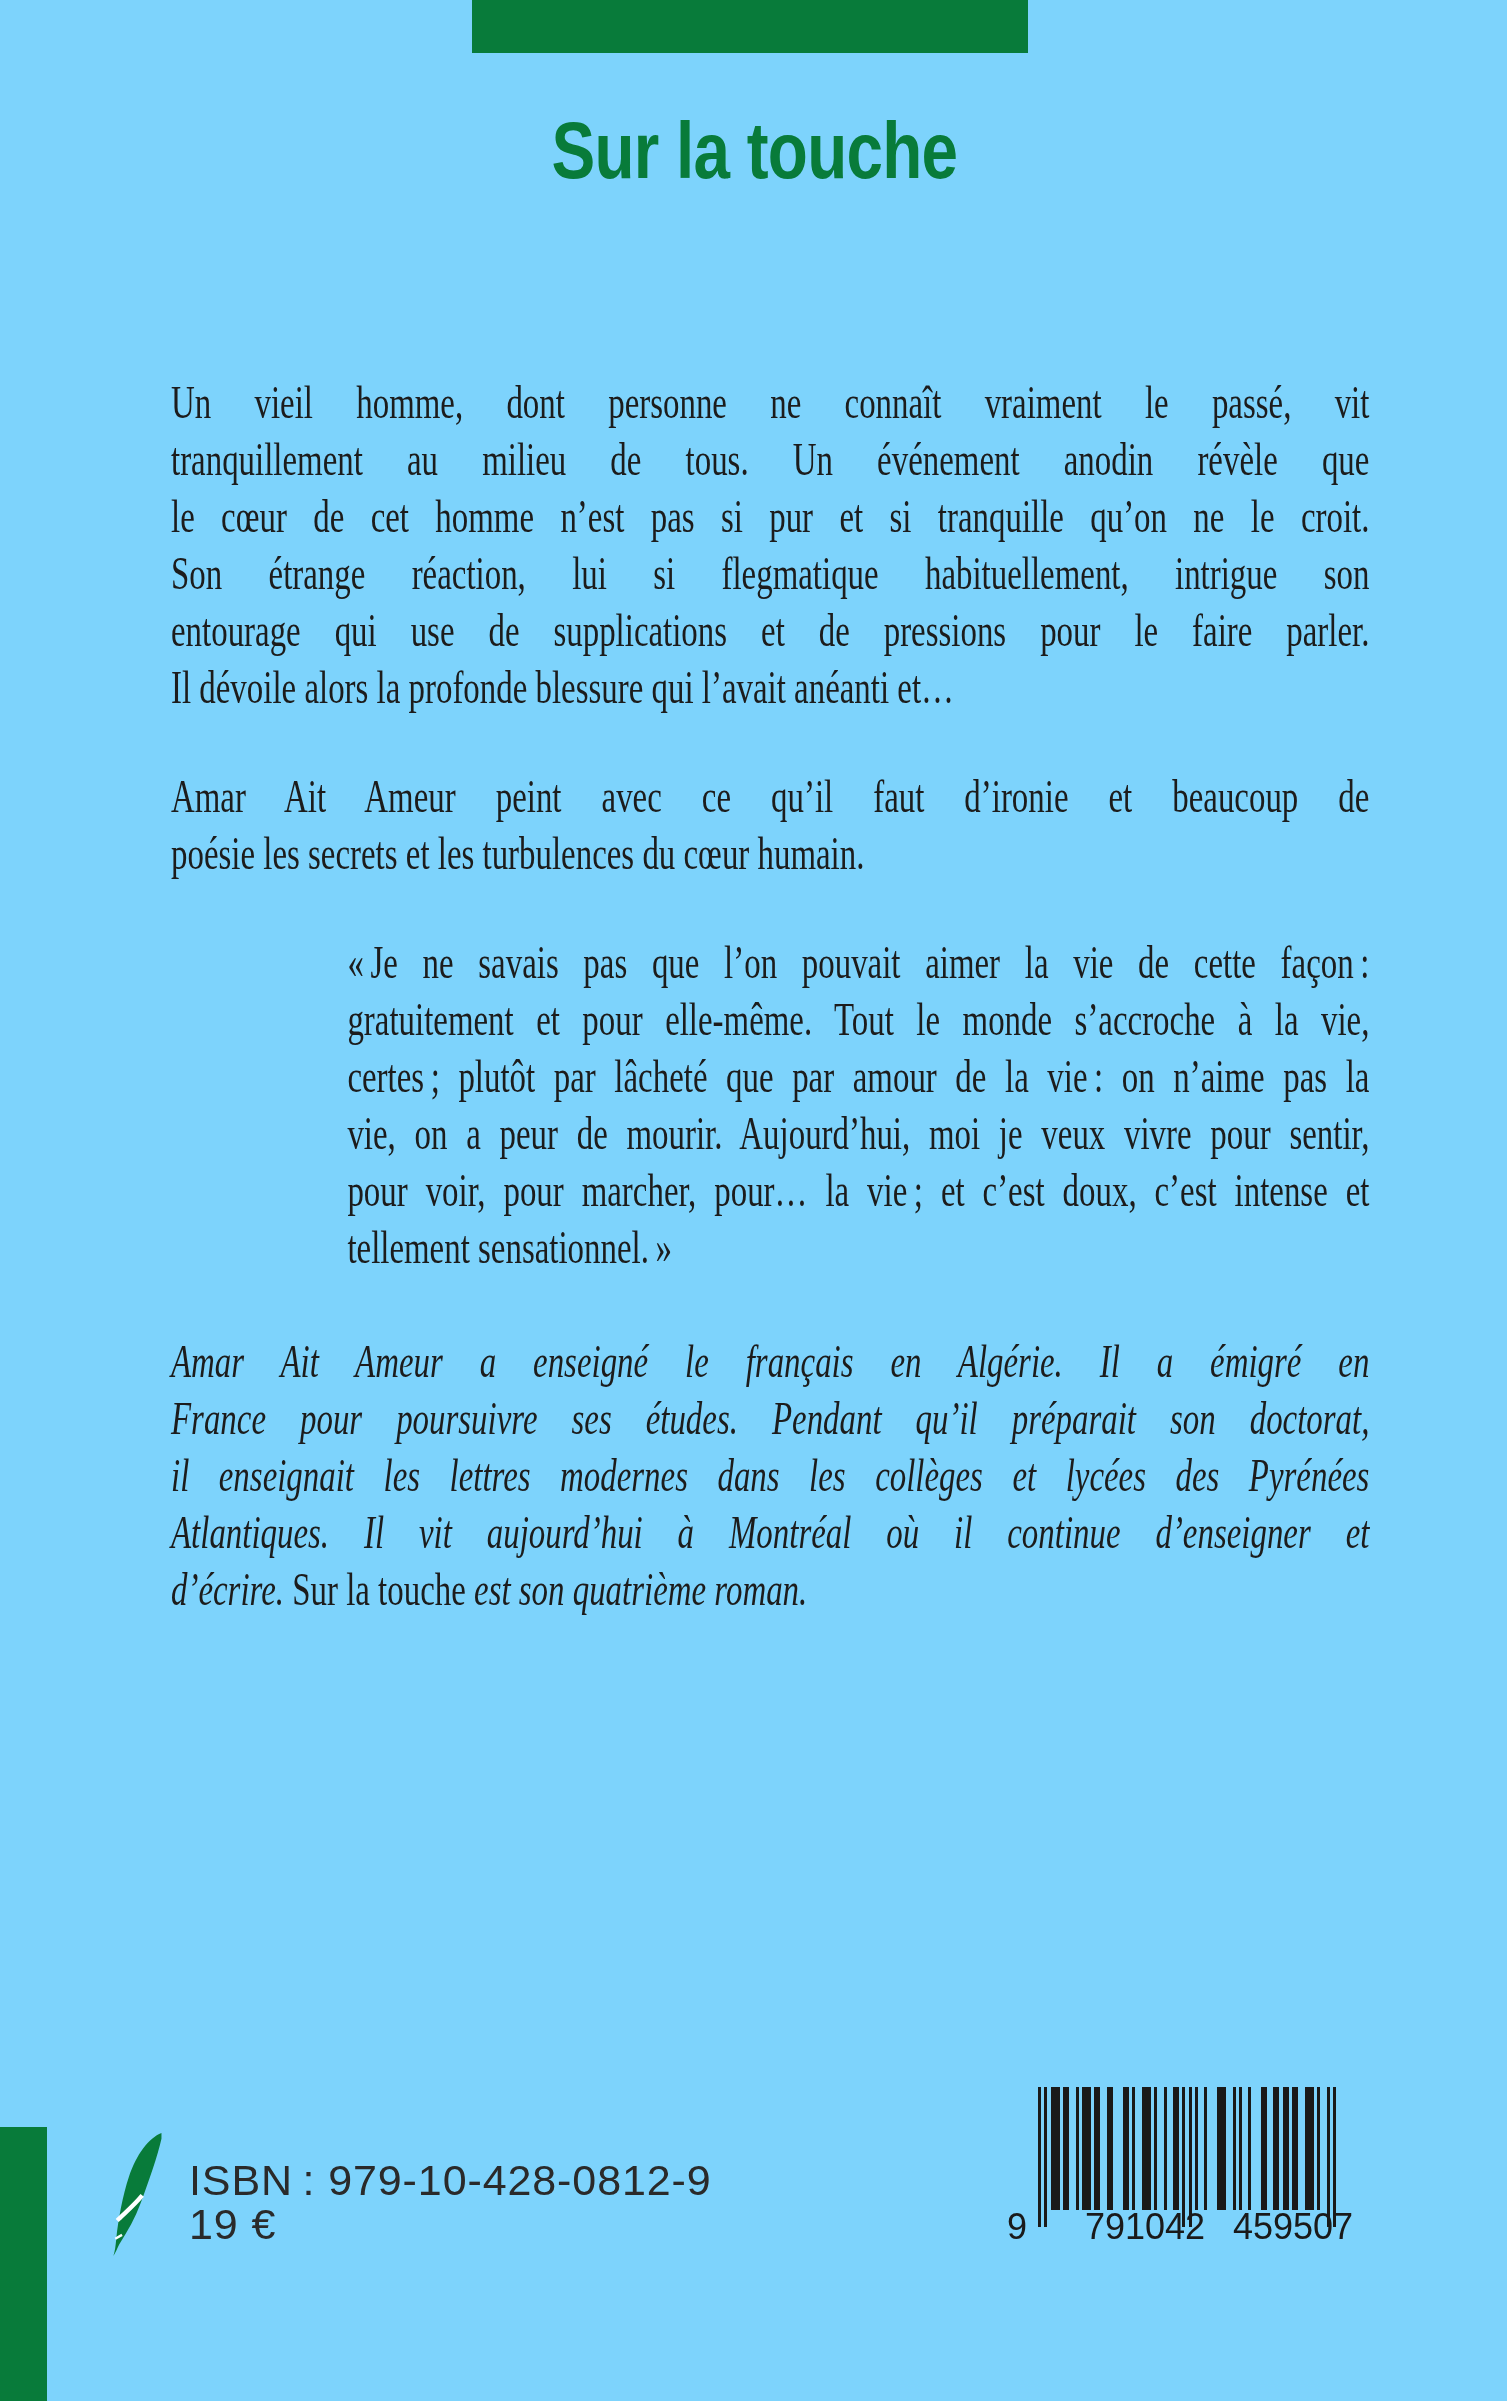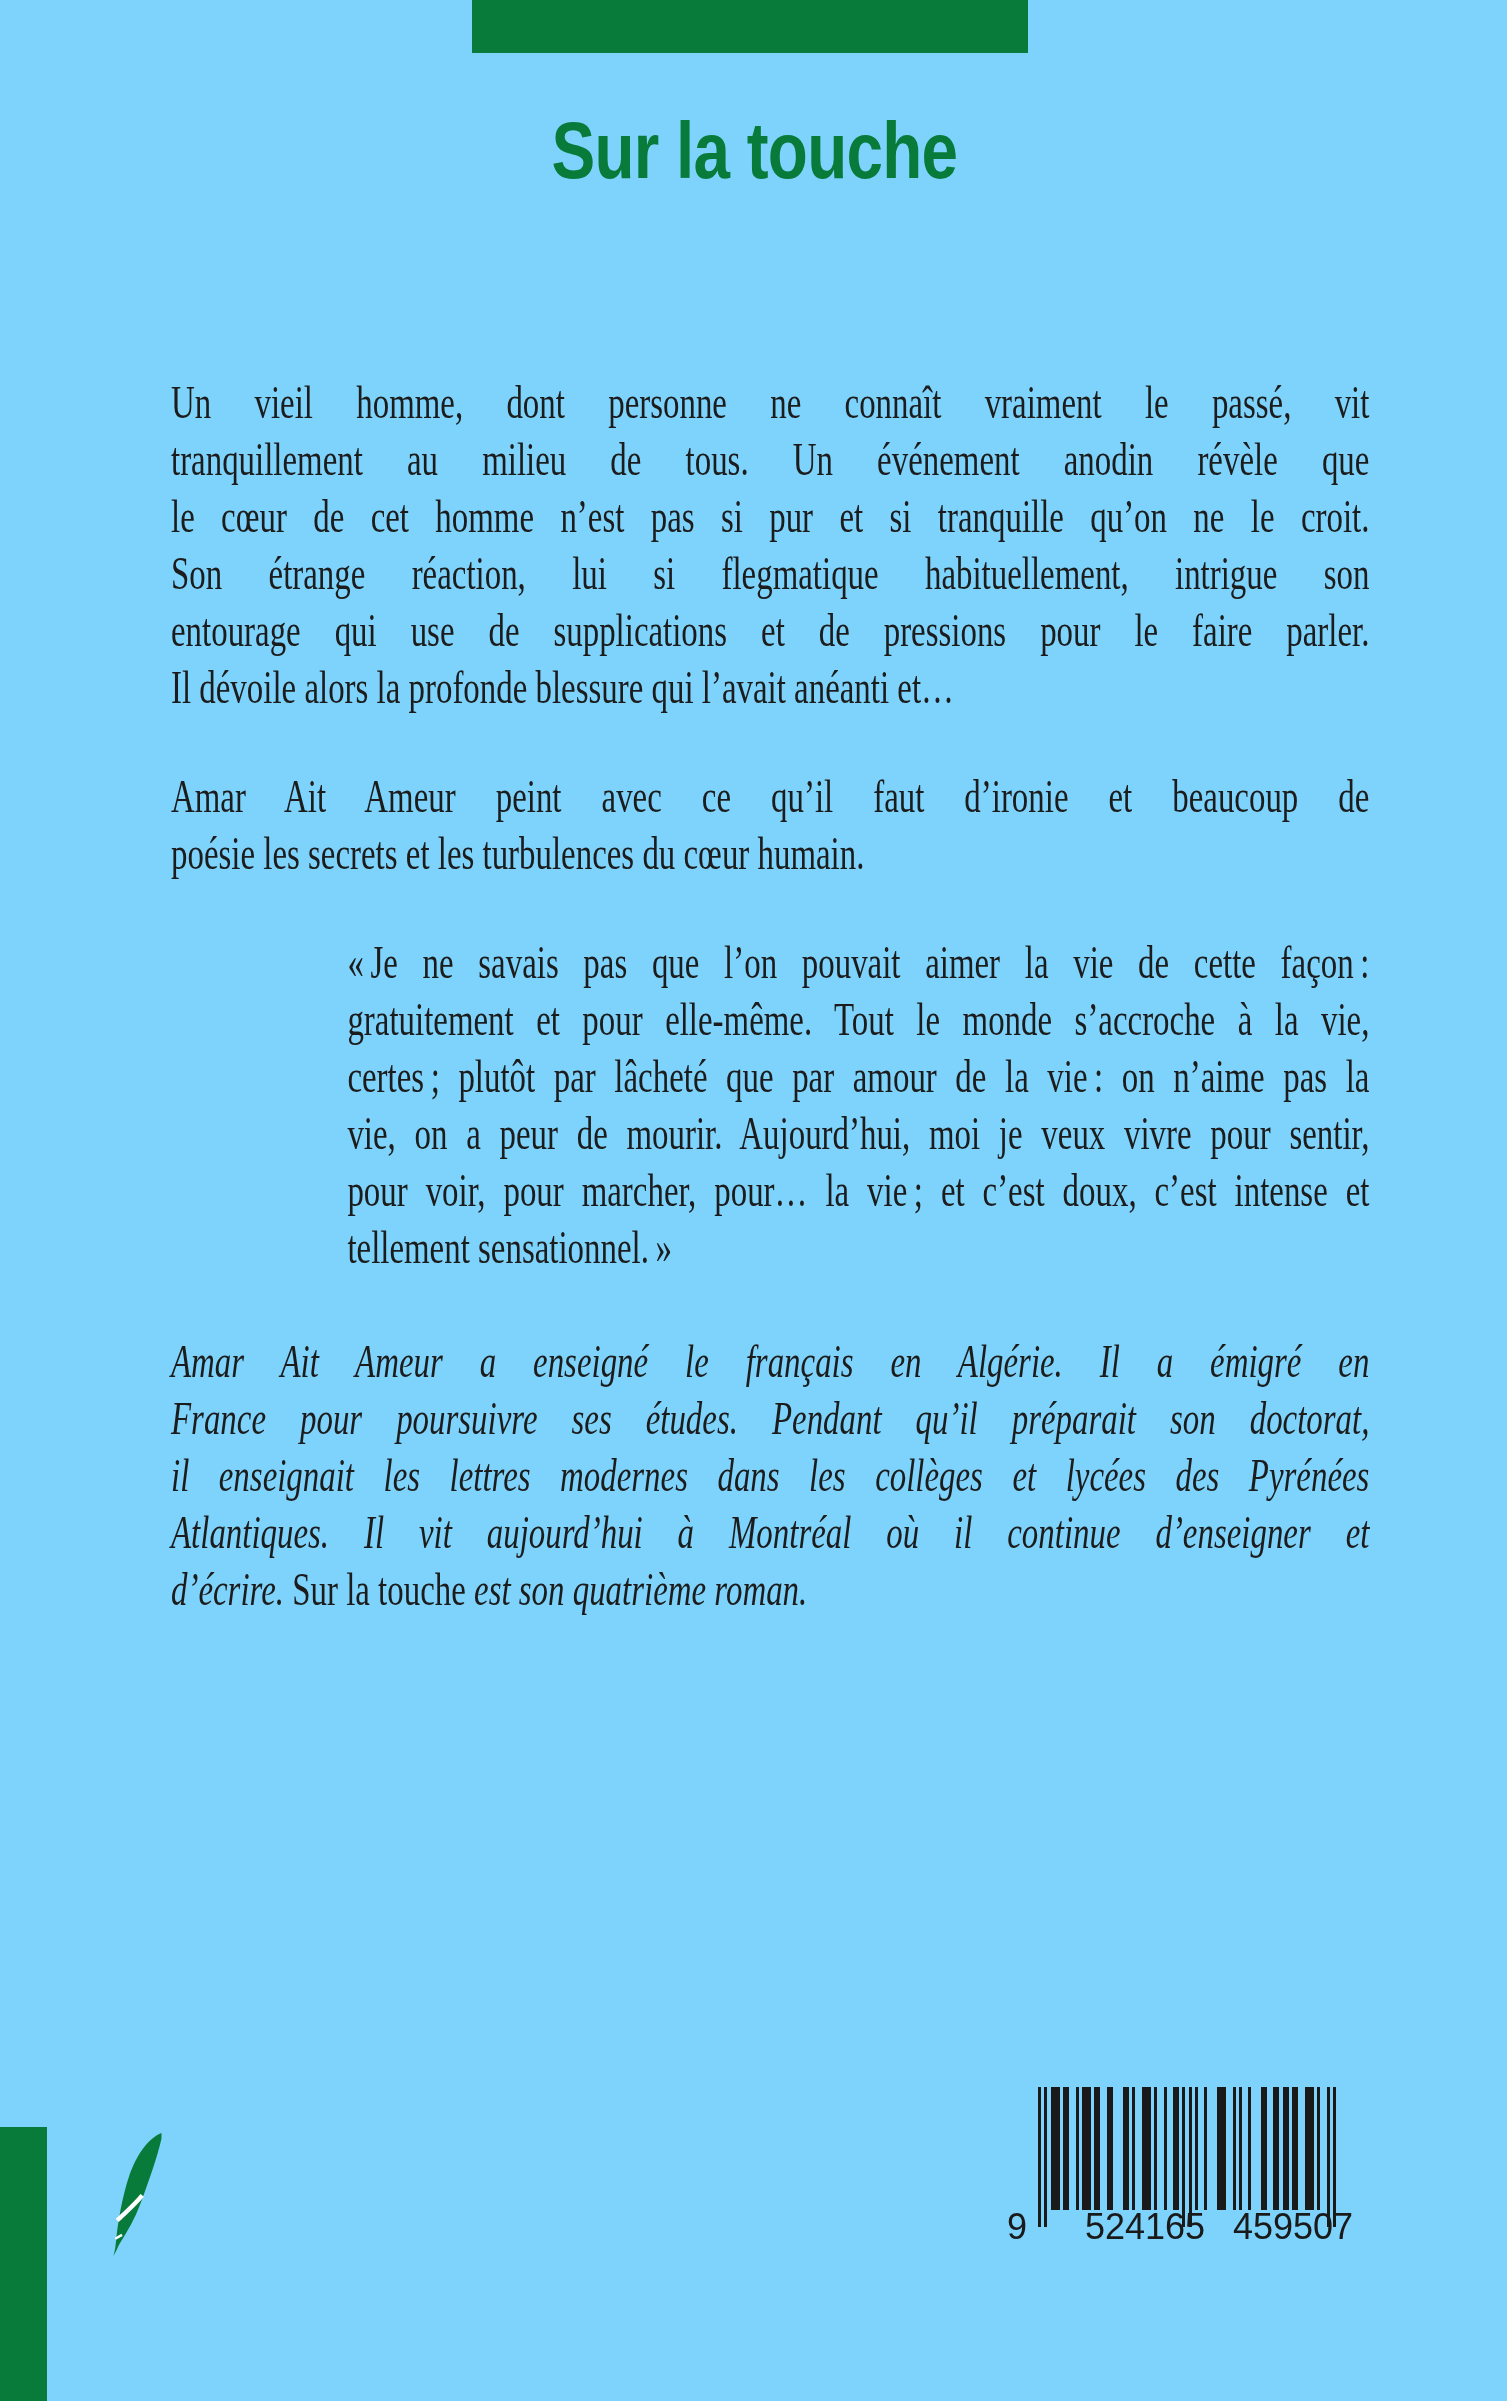--- a/index.html
+++ b/index.html
@@ -150,20 +150,24 @@
       C44,7 31,24 23,48
       C17,66 12,92 10,112
       C9.4,119 8.6,125 7,130
       C9,127 11,122 13,118
       C22,104 30,90 35,76
       C44,52 53,26 57,8 Z"></path>
     <path stroke="#ffffff" stroke-width="4.5" fill="none" d="M11,93 C18,86 28,78 37,67"></path>
     <path stroke="#ffffff" stroke-width="2.5" fill="none" d="M9,112 L16,108"></path>
   </svg>
 
+  <div class="imprint">
+    <div>ISBN : 979-10-428-0812-9</div>
+    <div>19 €</div>
+  </div>
 
   <div class="barcode">
     <div class="bars">
         <div class="bar" style="left: 0px; width: 3.1px; height: 140px;"></div>
         <div class="bar" style="left: 6.3px; width: 3.1px; height: 140px;"></div>
         <div class="bar" style="left: 12.6px; width: 9.4px; height: 123px;"></div>
         <div class="bar" style="left: 25px; width: 6.3px; height: 123px;"></div>
         <div class="bar" style="left: 38px; width: 3.1px; height: 123px;"></div>
         <div class="bar" style="left: 44px; width: 9.4px; height: 123px;"></div>
         <div class="bar" style="left: 56px; width: 6.3px; height: 123px;"></div>
@@ -185,18 +189,18 @@
         <div class="bar" style="left: 223px; width: 6.3px; height: 123px;"></div>
         <div class="bar" style="left: 235px; width: 6.3px; height: 123px;"></div>
         <div class="bar" style="left: 245px; width: 6.3px; height: 123px;"></div>
         <div class="bar" style="left: 254px; width: 6.3px; height: 123px;"></div>
         <div class="bar" style="left: 267px; width: 9.4px; height: 123px;"></div>
         <div class="bar" style="left: 279px; width: 3.1px; height: 123px;"></div>
         <div class="bar" style="left: 289px; width: 3.1px; height: 140px;"></div>
         <div class="bar" style="left: 295px; width: 3.1px; height: 140px;"></div>
       </div>
     <div class="bc-digits bc-first">9</div>
-    <div class="bc-digits bc-g1">524165</div>
+    <div class="bc-digits bc-g1">791042</div>
     <div class="bc-digits bc-g2">459507</div>
   </div>
 
 </div>
 
 
 </body></html>

